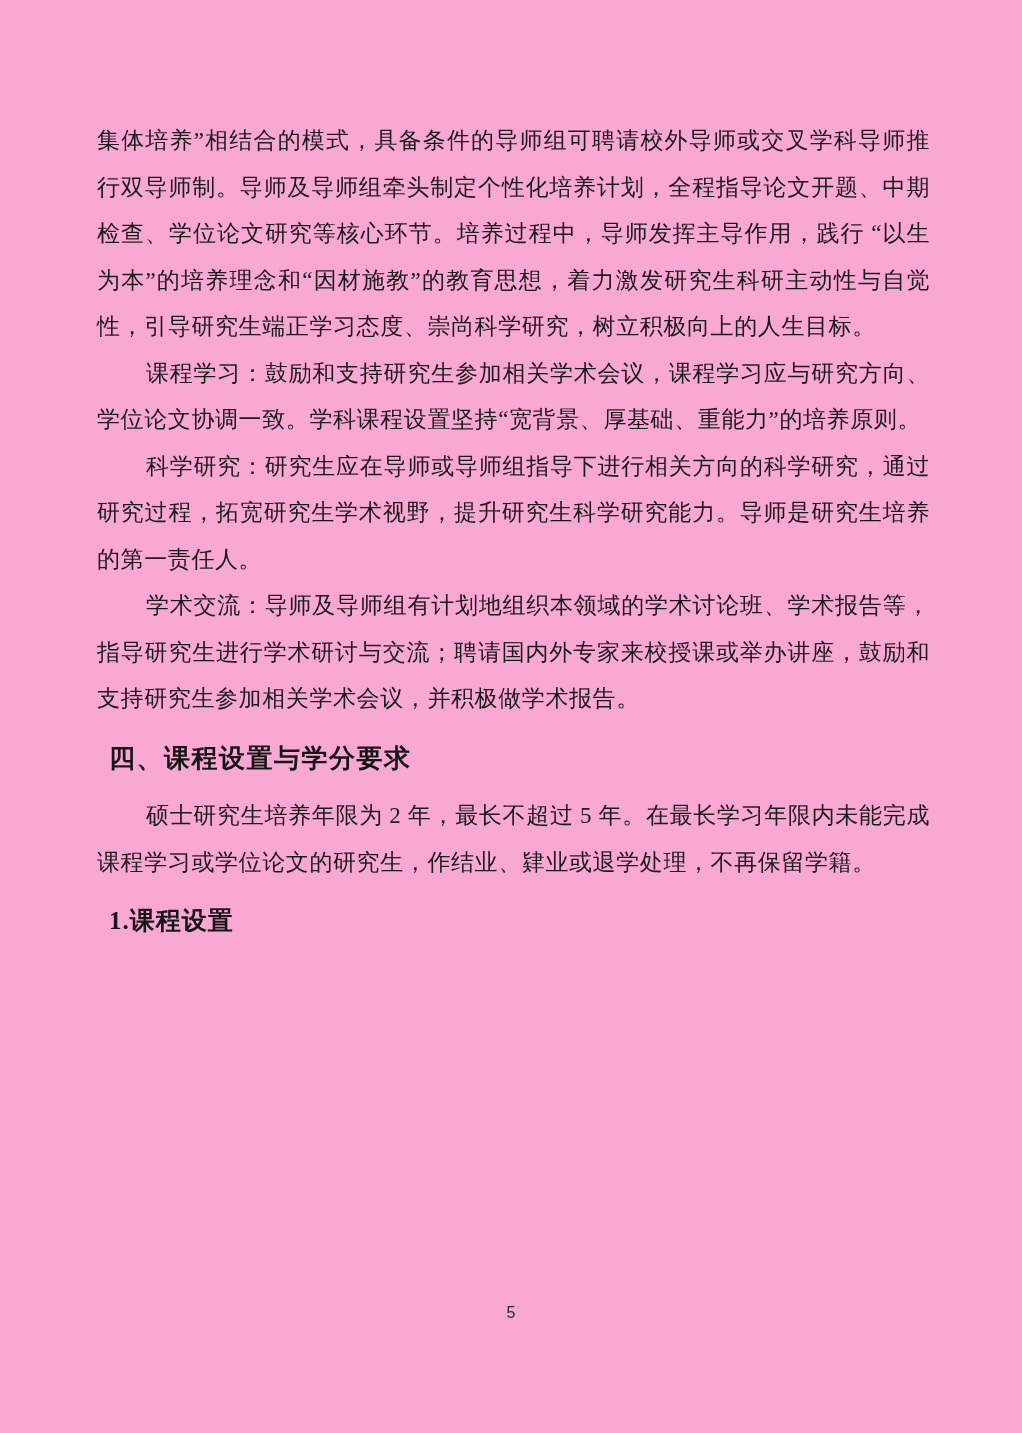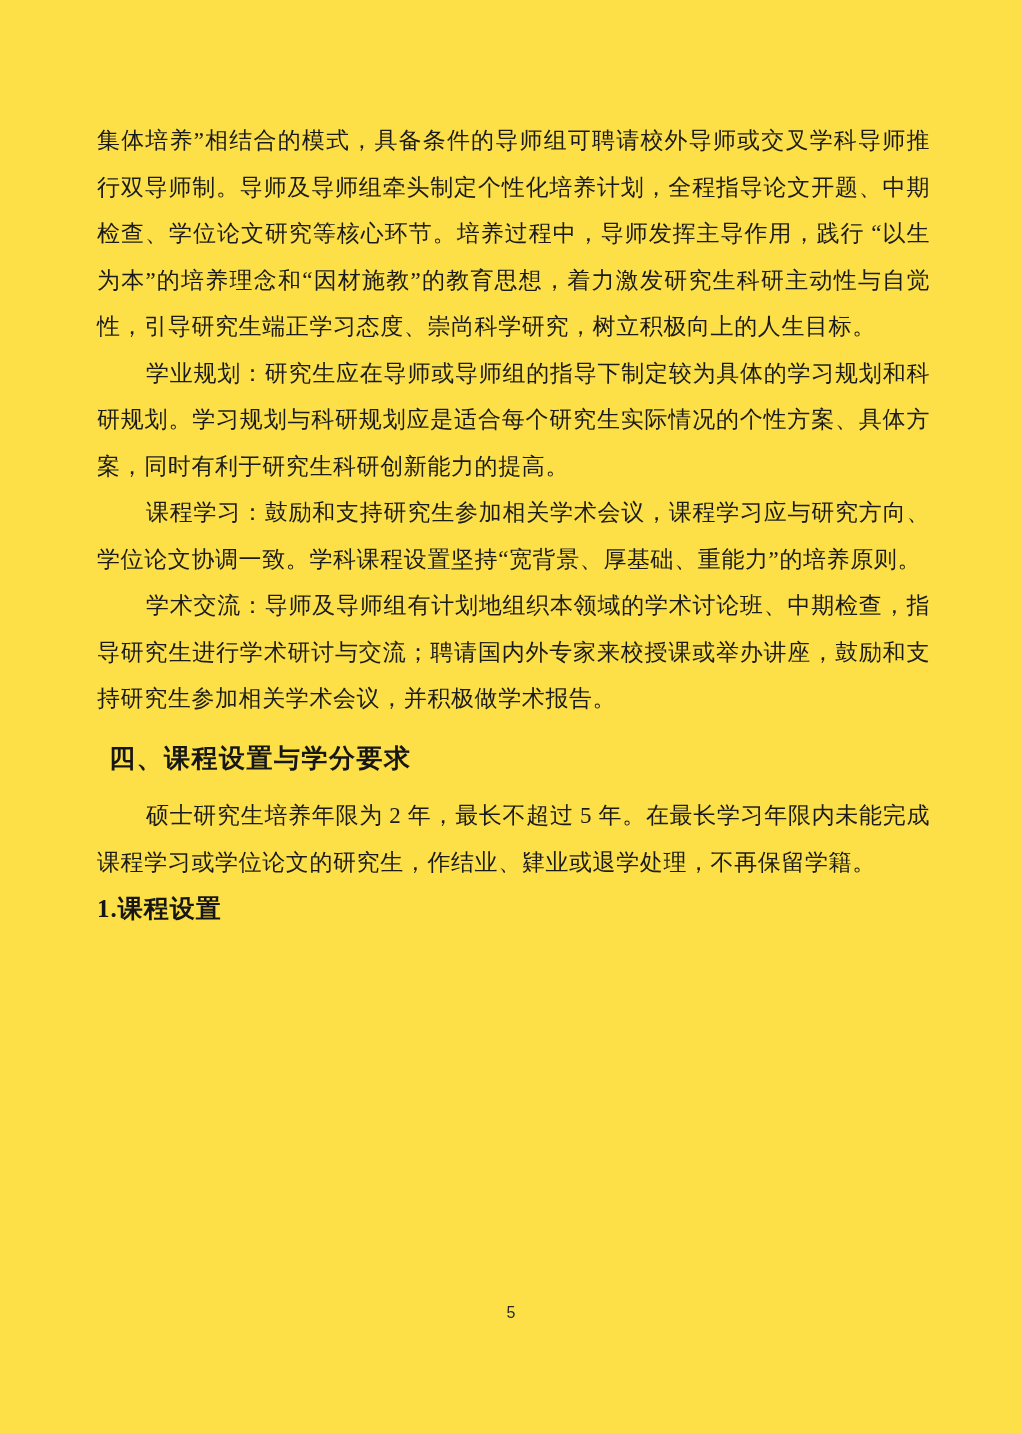--- a/index.html
+++ b/index.html
@@ -4,21 +4,21 @@
 <style>
   html, body {
     margin: 0;
     padding: 0;
     background: #ffffff;
   }
   .page {
     position: relative;
     width: 1022px;
     height: 1433px;
-    background: #fde047;
+    background: #f9a8d4;
     box-sizing: border-box;
     overflow: hidden;
     font-family: "Liberation Serif", "DejaVu Serif", serif;
     color: #1b1b1b;
   }
   .content {
     position: absolute;
     top: 118px;
     left: 97px;
     width: 833px;
@@ -37,21 +37,21 @@
   h2.heading-major {
     margin: 12px;
     font-family: "Liberation Sans", "DejaVu Sans", sans-serif;
     font-weight: bold;
     font-size: 26px;
     line-height: 46.5px;
     letter-spacing: 1.5px;
     color: #161616;
   }
   h3.heading-minor {
-    margin: 0;
+    margin: 12px;
     font-family: "Liberation Serif", "DejaVu Serif", serif;
     font-weight: bold;
     font-size: 25px;
     line-height: 46.5px;
     letter-spacing: 1px;
     color: #161616;
   }
   .footer {
     position: absolute;
     top: 1304px;
@@ -62,21 +62,21 @@
     font-size: 16px;
     color: #2a2a2a;
   }
 </style>
 </head>
 <body>
 
 <div class="page">
   <div class="content">
     <p class="body">集体培养”相结合的模式，具备条件的导师组可聘请校外导师或交叉学科导师推行双导师制。导师及导师组牵头制定个性化培养计划，全程指导论文开题、中期检查、学位论文研究等核心环节。培养过程中，导师发挥主导作用，践行 “以生为本”的培养理念和“因材施教”的教育思想，着力激发研究生科研主动性与自觉性，引导研究生端正学习态度、崇尚科学研究，树立积极向上的人生目标。</p>
-    <p class="body indent">学业规划：研究生应在导师或导师组的指导下制定较为具体的学习规划和科研规划。学习规划与科研规划应是适合每个研究生实际情况的个性方案、具体方案，同时有利于研究生科研创新能力的提高。</p>
     <p class="body indent">课程学习：鼓励和支持研究生参加相关学术会议，课程学习应与研究方向、学位论文协调一致。学科课程设置坚持“宽背景、厚基础、重能力”的培养原则。</p>
-    <p class="body indent">学术交流：导师及导师组有计划地组织本领域的学术讨论班、中期检查，指导研究生进行学术研讨与交流；聘请国内外专家来校授课或举办讲座，鼓励和支持研究生参加相关学术会议，并积极做学术报告。</p>
+    <p class="body indent">科学研究：研究生应在导师或导师组指导下进行相关方向的科学研究，通过研究过程，拓宽研究生学术视野，提升研究生科学研究能力。导师是研究生培养的第一责任人。</p>
+    <p class="body indent">学术交流：导师及导师组有计划地组织本领域的学术讨论班、学术报告等，指导研究生进行学术研讨与交流；聘请国内外专家来校授课或举办讲座，鼓励和支持研究生参加相关学术会议，并积极做学术报告。</p>
     <h2 class="heading-major">四、课程设置与学分要求</h2>
     <p class="body indent">硕士研究生培养年限为 2 年，最长不超过 5 年。在最长学习年限内未能完成课程学习或学位论文的研究生，作结业、肄业或退学处理，不再保留学籍。</p>
     <h3 class="heading-minor">1.课程设置</h3>
   </div>
   <div class="footer">5</div>
 </div>
 
 </body></html>

